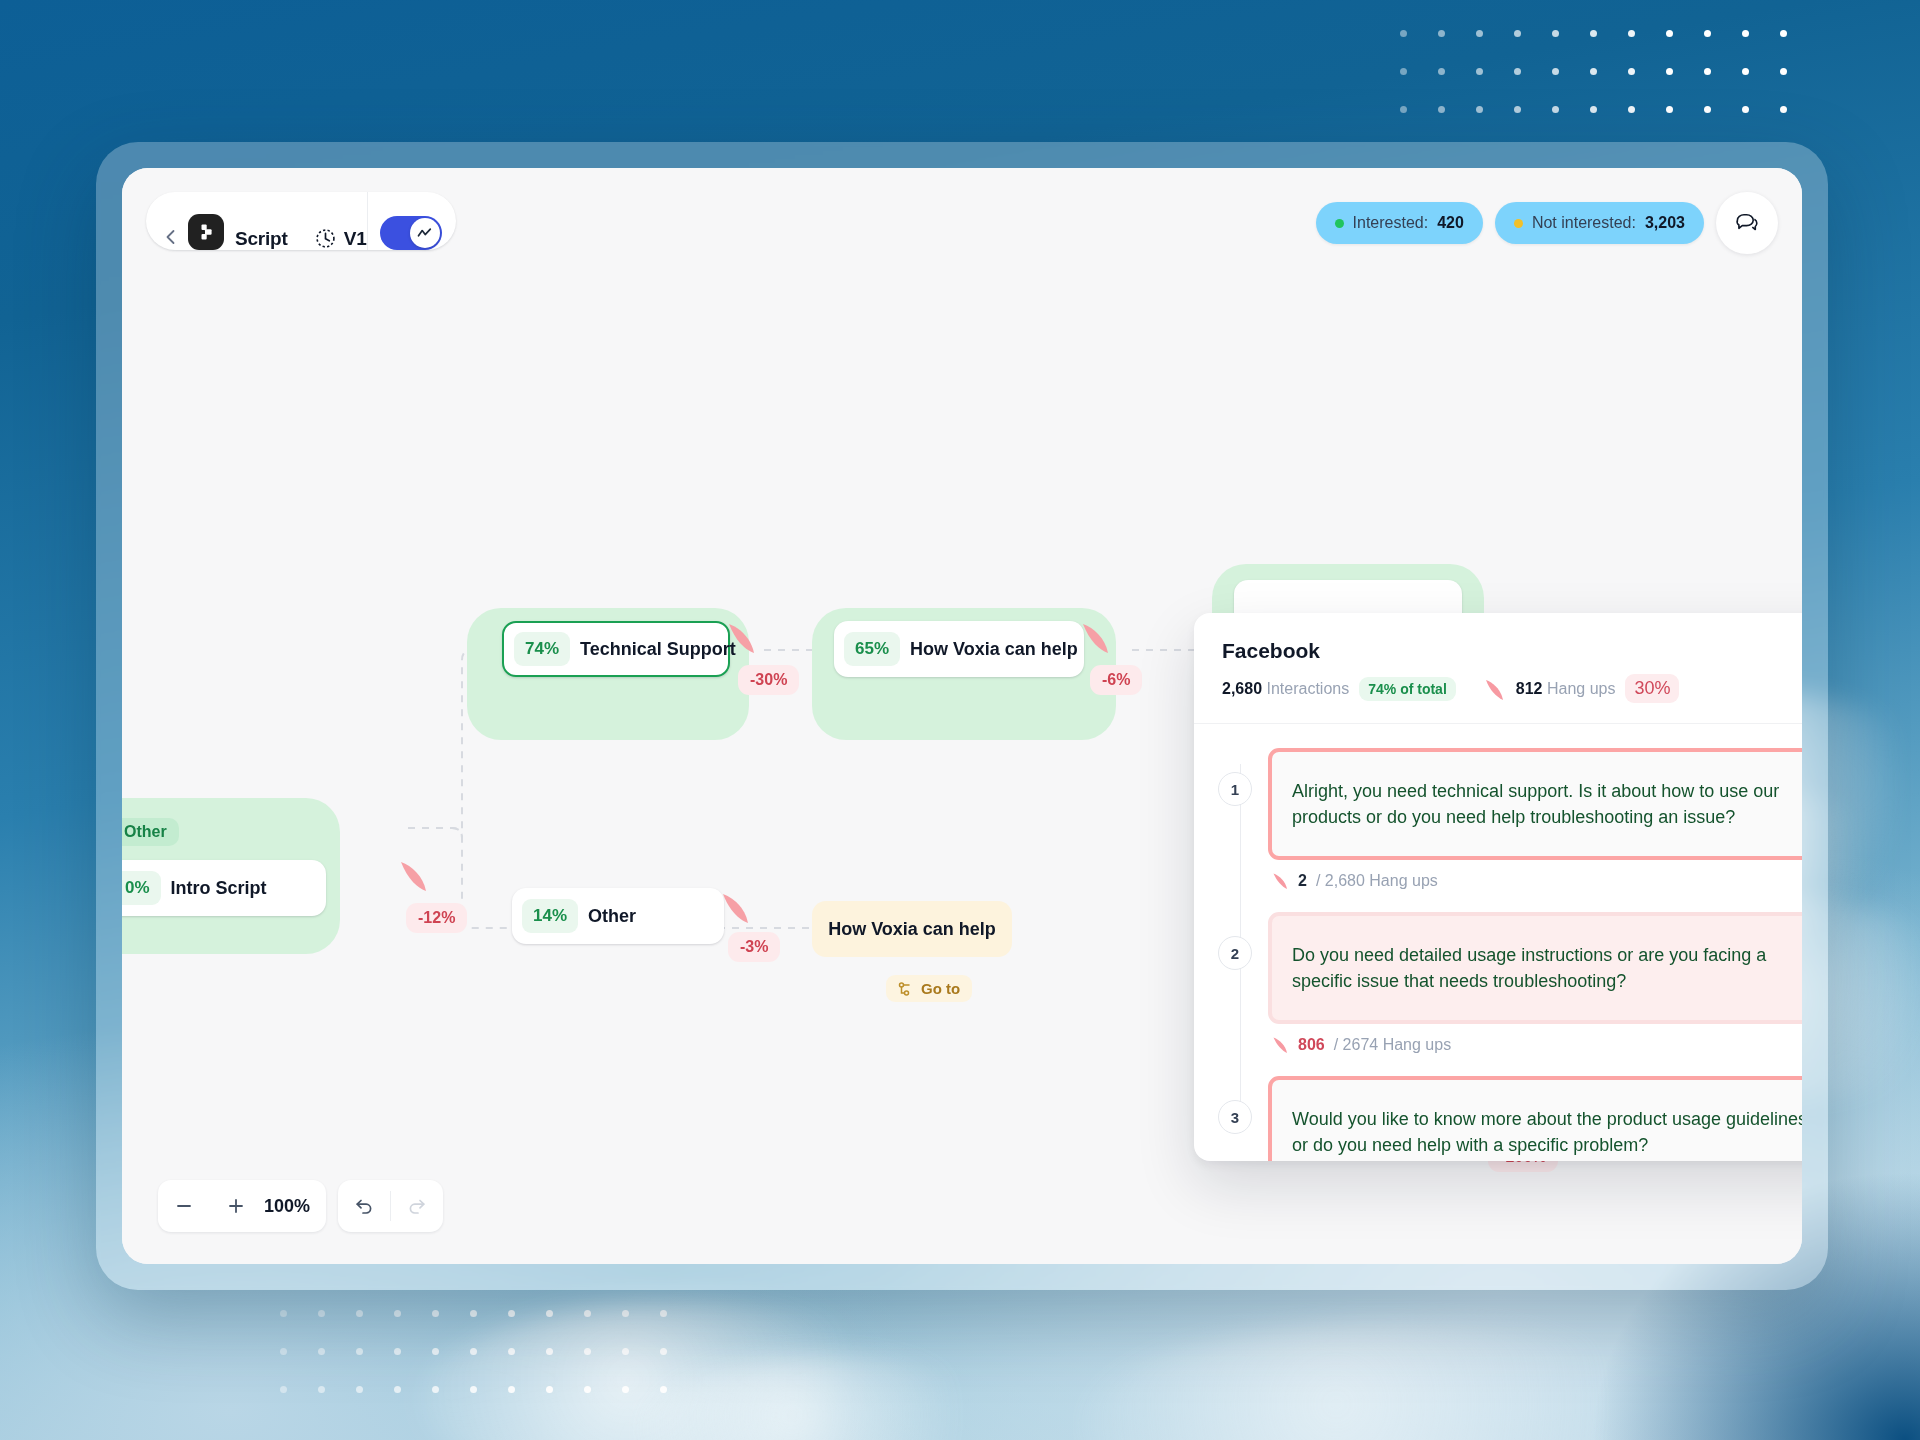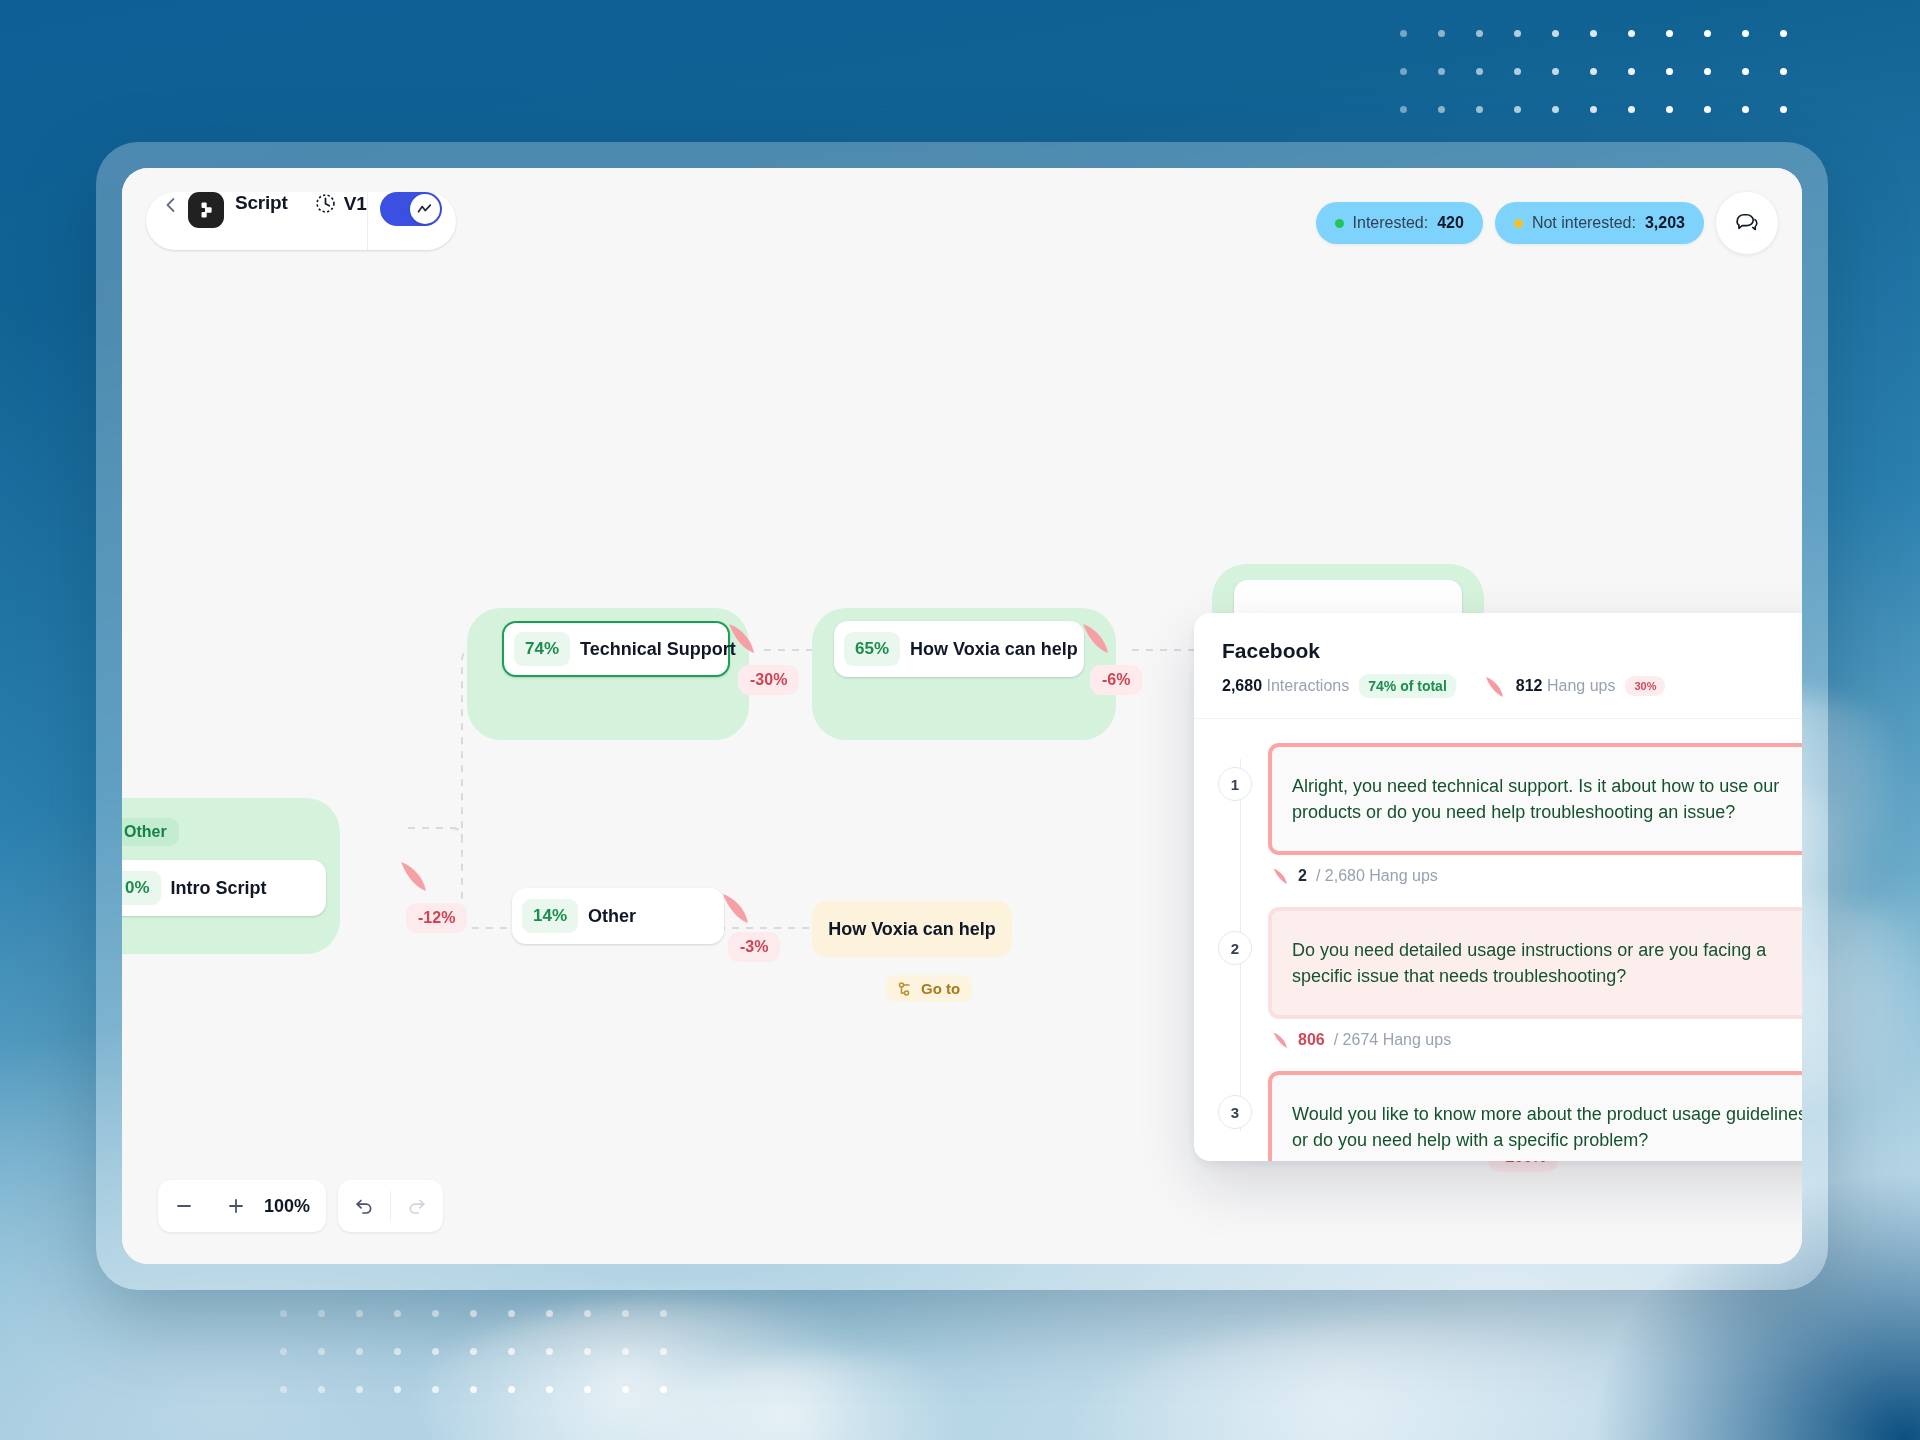--- a/index.html
+++ b/index.html
@@ -62,21 +62,21 @@
   }
 
   
   #topbar {
     position: absolute; left: 0; right: 0; top: 0; height: 96px;
     z-index: 40;
   }
   #script-pill {
     position: absolute; left: 24px; top: 24px;
     height: 58px;
-    display: flex; align-items: flex-start;
+    display: flex; align-items: flex-end;
     background: #ffffff;
     border-radius: 29px;
     box-shadow: 0 1px 3px rgba(16,24,40,.08), 0 1px 2px rgba(16,24,40,.06);
     padding: 0 4px 0 12px;
   }
   #back-chevron {
     width: 26px; height: 26px; margin-right: 4px;
     display: flex; align-items: center; justify-content: center;
     cursor: pointer; color: #667085;
   }
@@ -237,21 +237,21 @@
     font-size: 16px; color: #98a2b3;
   }
   #panel-meta b { color: #101828; font-weight: 700; }
   .chip-green {
     background: #e9f8ee; color: #1a8f4c;
     font-size: 14px; font-weight: 600;
     border-radius: 9px; padding: 4px 9px;
   }
   .chip-red {
     background: #fdecee; color: #d0485a;
-    font-size: 11px; font-weight: 700;
+    font-size: 18px; font-weight: 400;
     border-radius: 9px; padding: 4px 9px;
   }
   #panel-body {
     flex: 1; padding: 24px 24px 10px 24px;
     position: relative; overflow: hidden;
   }
   #step-rail {
     position: absolute; left: 46px; top: 40px; bottom: 30px;
     width: 1px; background: #eaecf0;
   }

